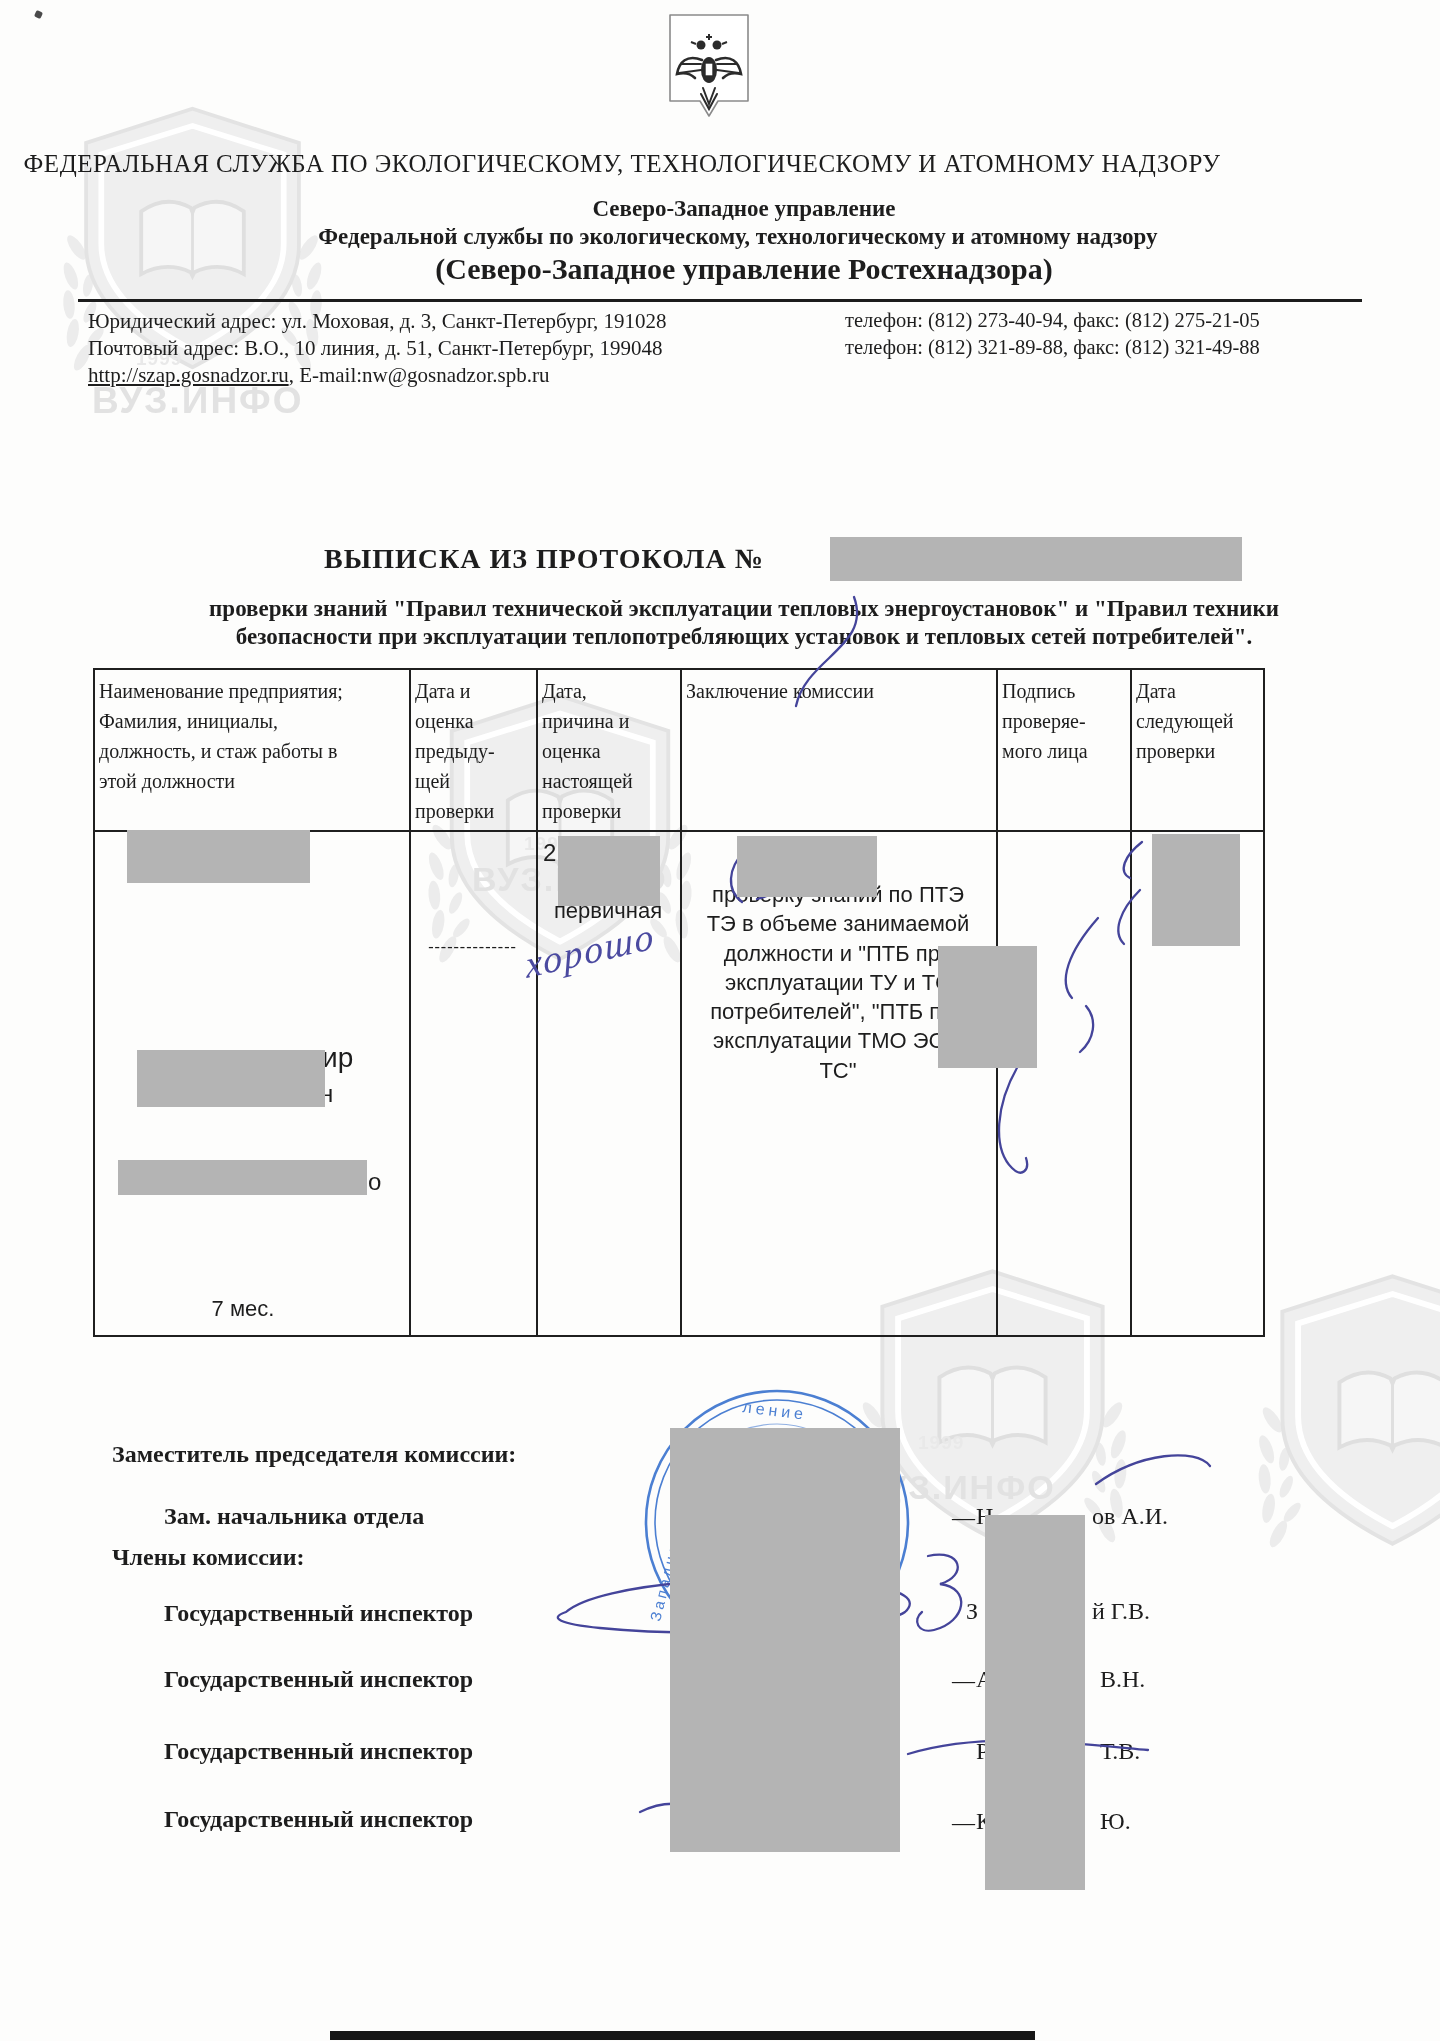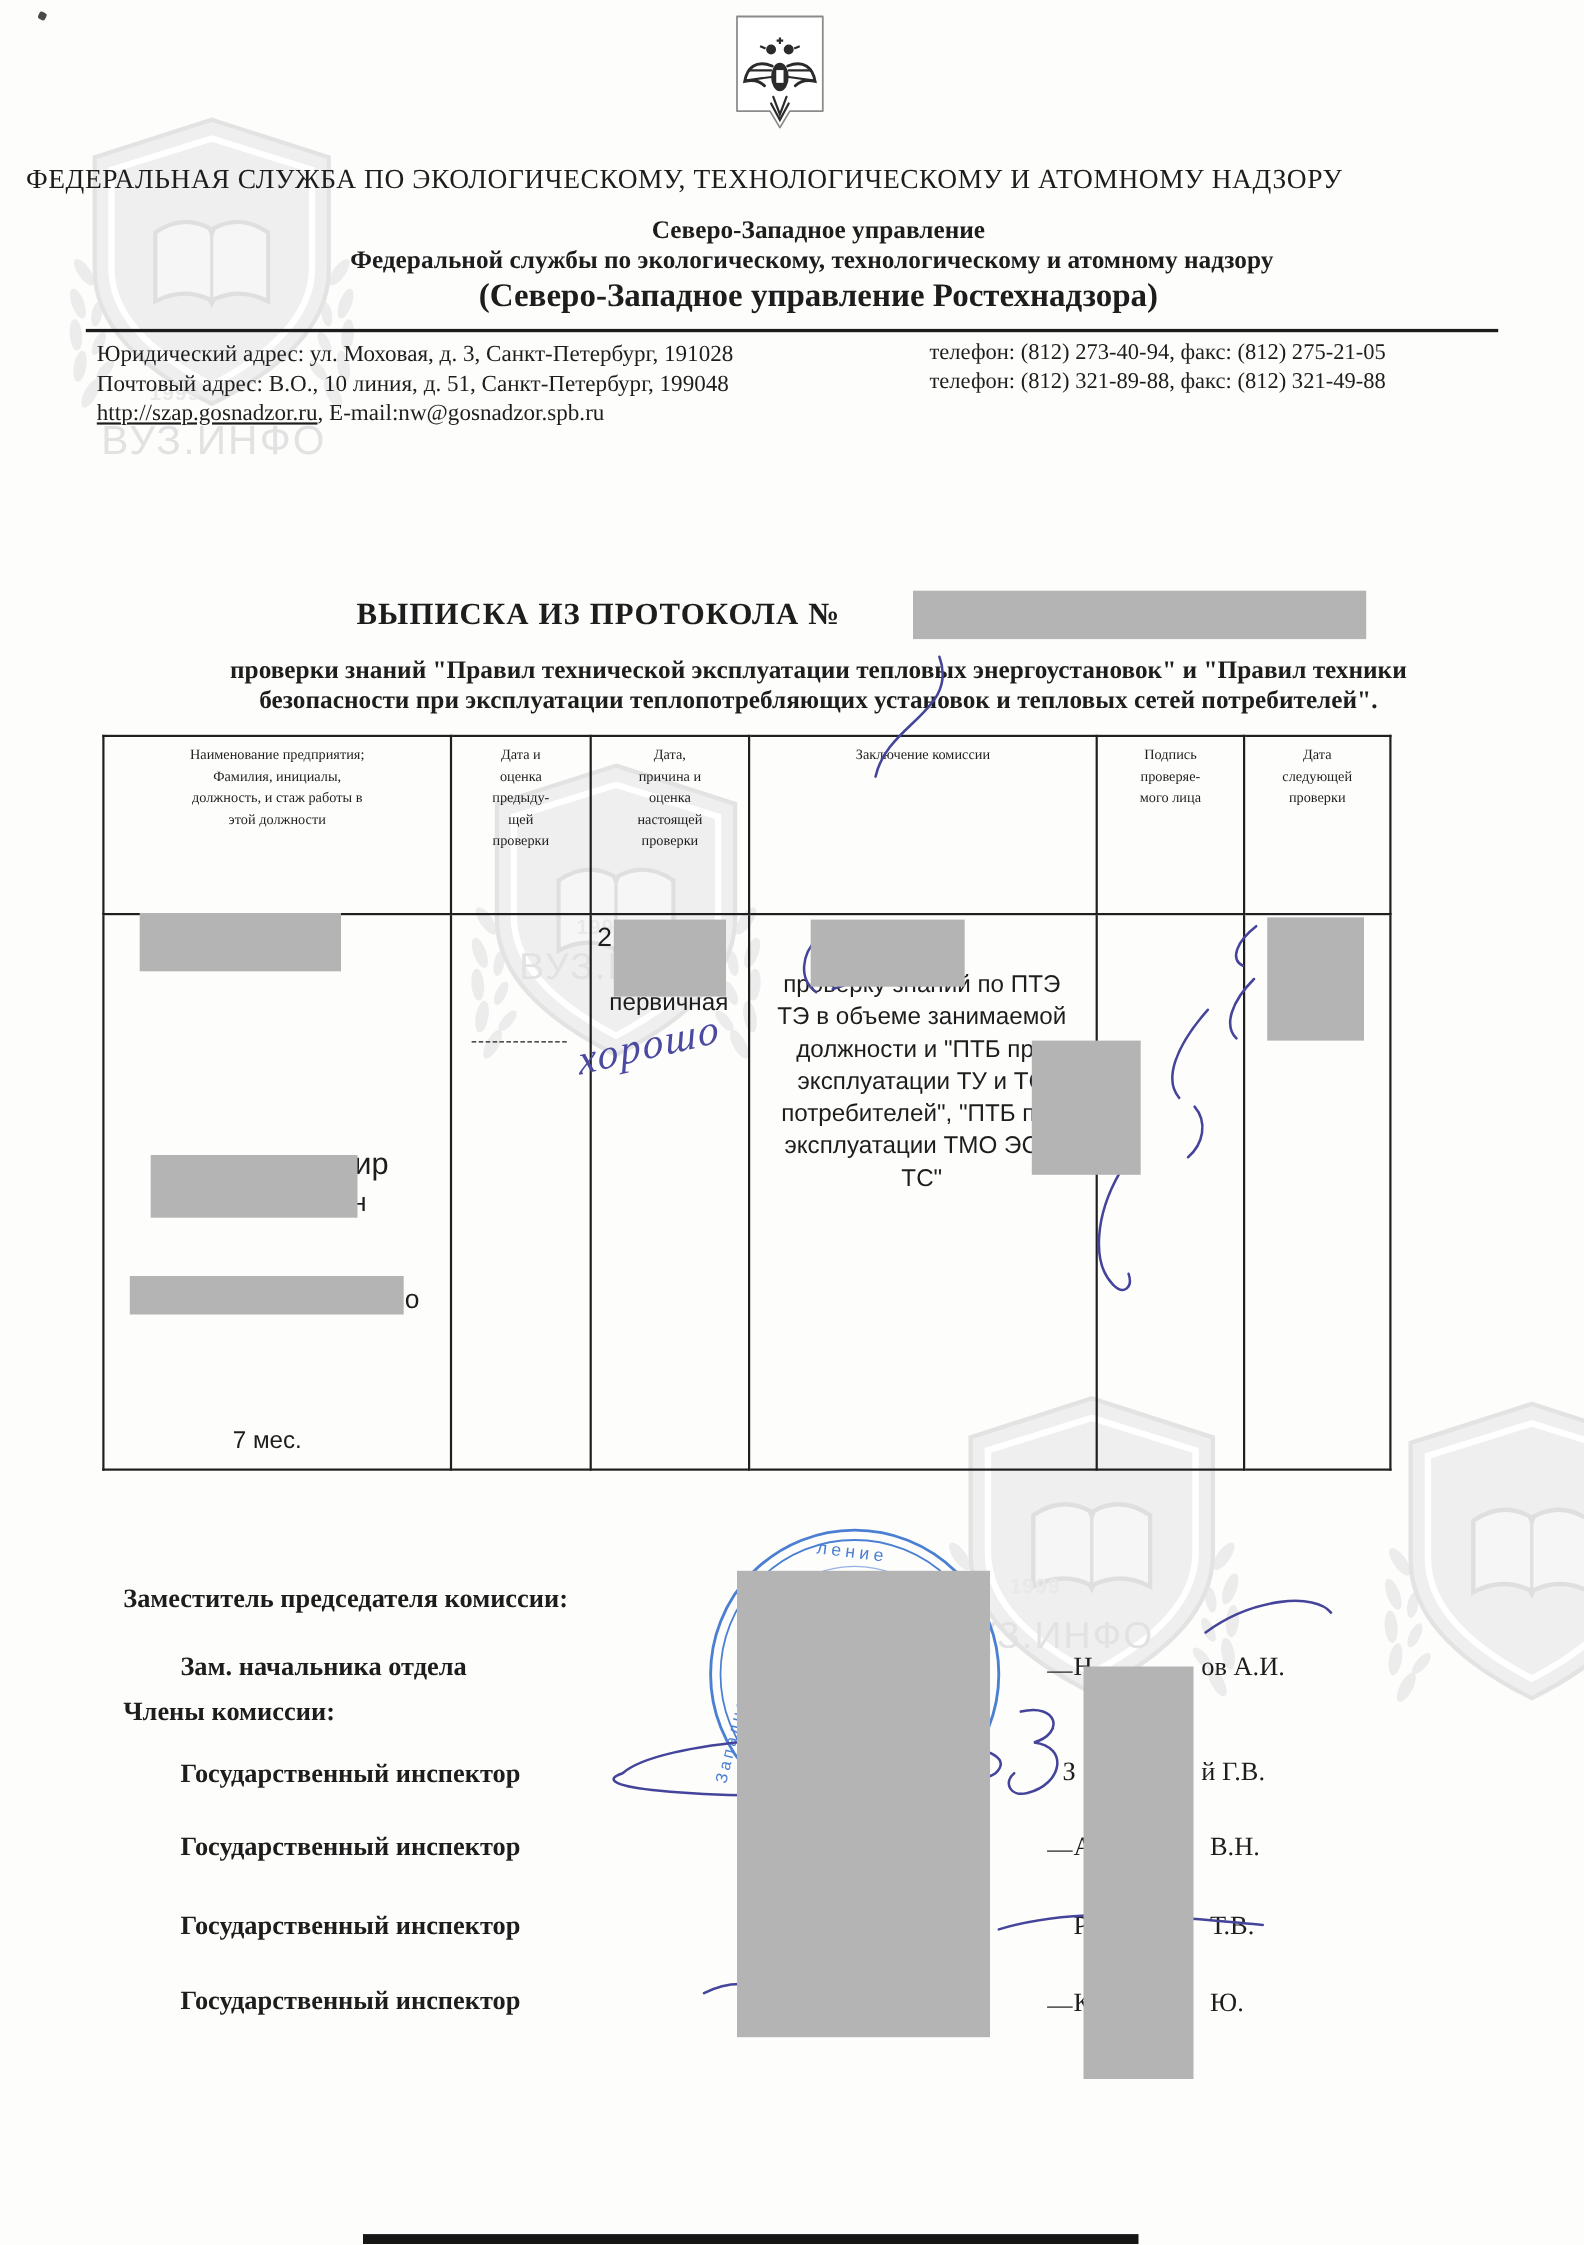--- a/index.html
+++ b/index.html
@@ -6,29 +6,29 @@
   .page{position:relative;width:1440px;height:2041px;background:#fdfdfc;overflow:hidden;
         font-family:"Liberation Serif",serif;color:#1d1d1d;}
   .abs{position:absolute;}
   .ser{font-family:"Liberation Serif",serif;}
   .san{font-family:"Liberation Sans",sans-serif;}
   .b{font-weight:bold;margin-left:24px;}
   .ctr{text-align:center;}
   .pre{white-space:pre-line;}
   .wm{position:absolute;z-index:0;}
   .wm-text{position:absolute;z-index:0;color:#e2e2e2;font-family:"Liberation Sans",sans-serif;
-           font-weight:normal;letter-spacing:2px;}
+           font-weight:bold;letter-spacing:2px;}
   .wm-year{position:absolute;z-index:0;color:#e9e9e9;font-family:"Liberation Sans",sans-serif;
            font-weight:bold;letter-spacing:1px;}
   .content{position:absolute;z-index:1;}
   .ink{position:absolute;left:0;top:0;z-index:2;pointer-events:none;}
   .red{position:absolute;background:#b4b4b4;z-index:3;}
   .doc-table{position:absolute;left:93px;top:668px;border-collapse:collapse;table-layout:fixed;z-index:1;}
   .doc-table td{border:2px solid #1f1f1f;vertical-align:top;padding:6px 4px 0 4px;
-                font-size:13px;line-height:1.5;text-align:center;}
+                font-size:20px;line-height:1.5;text-align:left;}
   .hand{font-family:"Liberation Serif",serif;font-style:italic;color:#4b4aa0;z-index:2;}
   .rule{position:absolute;background:#1c1c1c;z-index:1;}
 </style>
 </head>
 <body>
 
 <div class="page">
 
   <svg width="0" height="0" style="position:absolute">
     <defs>

